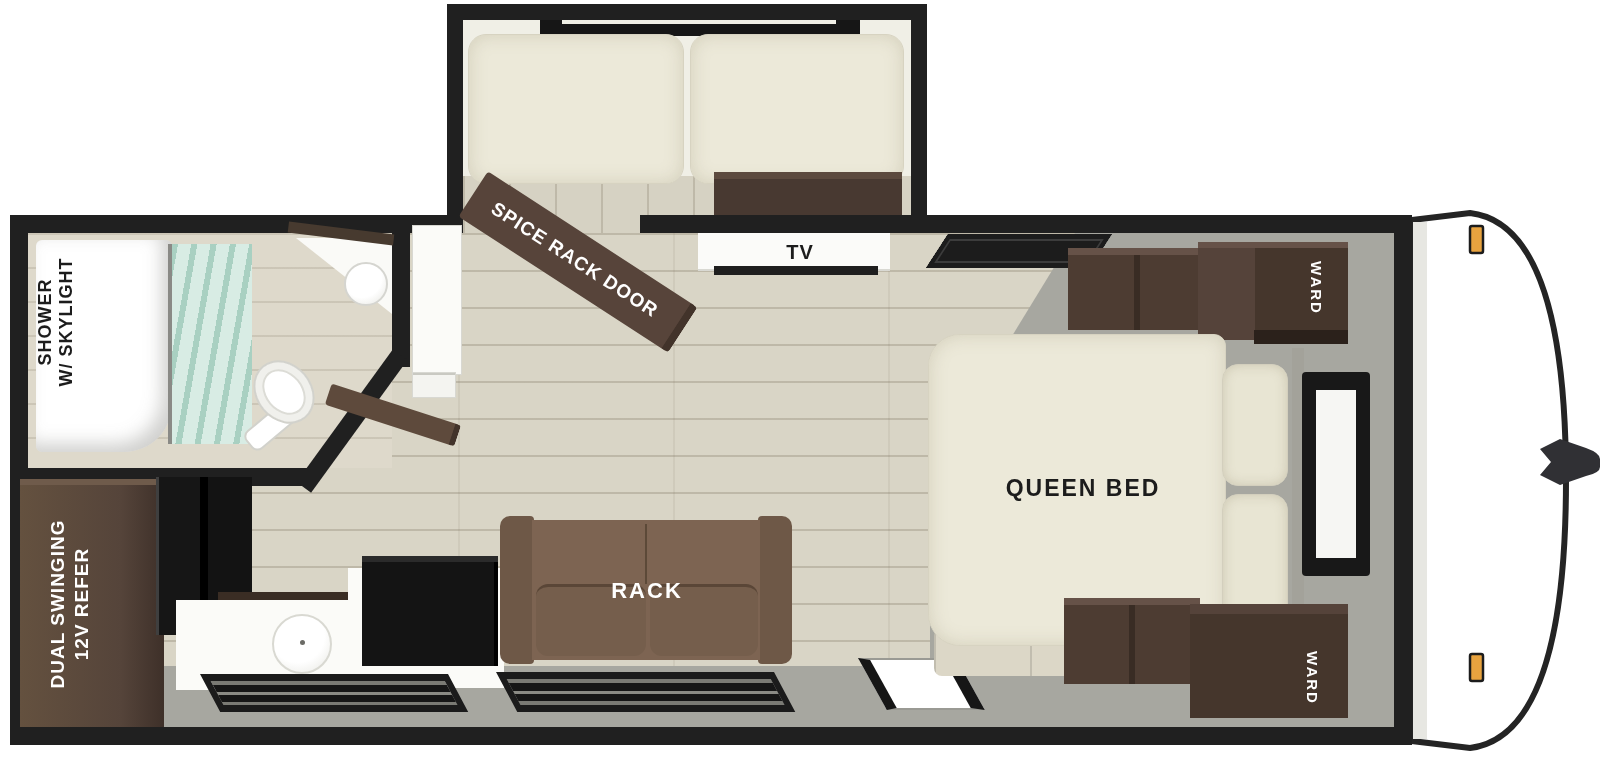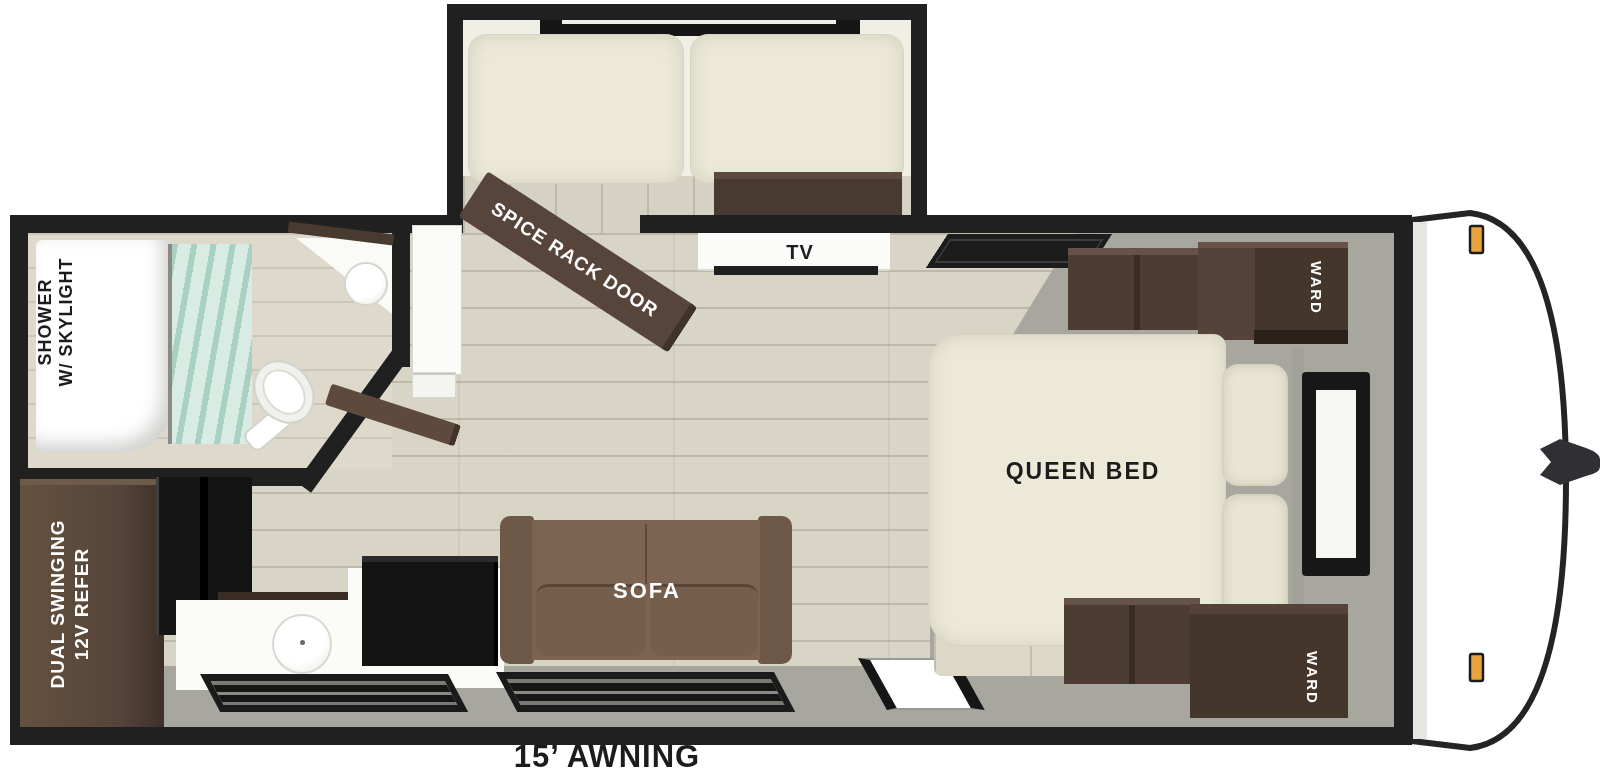--- a/index.html
+++ b/index.html
@@ -108,21 +108,21 @@
   <div style="left:858px;top:658px;width:98px;height:52px;background:#ffffff;
        transform:skewX(29deg);transform-origin:top left;border-left:11px solid #161616;border-right:13px solid #161616;
        border-top:2px solid #9a9a94;border-bottom:2px solid #9a9a94;"></div>
 
   <div style="left:500px;top:516px;width:34px;height:148px;background:#6e5847;border-radius:10px 4px 4px 10px;"></div>
   <div style="left:758px;top:516px;width:34px;height:148px;background:#6e5847;border-radius:4px 10px 10px 4px;"></div>
   <div style="left:532px;top:520px;width:228px;height:140px;background:#7d6452;"></div>
   <div style="left:536px;top:584px;width:110px;height:72px;background:#755e4c;border-radius:12px;border-top:3px solid #5a4637;"></div>
   <div style="left:650px;top:584px;width:108px;height:72px;background:#755e4c;border-radius:12px;border-top:3px solid #5a4637;"></div>
   <div style="left:645px;top:524px;width:2px;height:60px;background:#5c4938;"></div>
-  <div class="lbl-w" style="left:567px;top:578px;width:160px;font-size:22px;letter-spacing:2px;">SOFA</div>
+  <div class="lbl-w" style="left:567px;top:578px;width:160px;font-size:22px;letter-spacing:2px;">RACK</div>
 
   <div style="left:453px;top:235px;width:250px;height:54px;background:#57443a;
        border-radius:4px;transform:rotate(33deg);border-right:8px solid #42332a;">
     <div class="lbl-w" style="left:0;top:0;width:100%;height:100%;line-height:54px;font-size:19px;letter-spacing:1px;">SPICE RACK DOOR</div>
   </div>
 
   <div style="left:698px;top:233px;width:192px;height:38px;background:#fbfbf9;border-bottom:2px solid #d9d9d3;"></div>
   <div style="left:714px;top:266px;width:164px;height:9px;background:#1f1f1f;"></div>
   <div class="lbl" style="left:758px;top:241px;width:84px;font-size:20px;letter-spacing:1px;">TV</div>
 
@@ -136,26 +136,25 @@
   <div class="lbl-w" style="left:1278px;top:279px;width:76px;height:18px;transform:rotate(90deg);font-size:15px;letter-spacing:2px;">WARD</div>
 
   <div style="left:934px;top:628px;width:286px;height:48px;background:#dcd7c7;border-radius:8px;
        background-image:repeating-linear-gradient(90deg, rgba(0,0,0,.12) 0 2px, transparent 2px 96px);"></div>
   <div class="mattress" style="left:928px;top:334px;width:298px;height:312px;border-radius:32px 12px 12px 32px;"></div>
   <div style="left:1292px;top:348px;width:12px;height:294px;background:#a3a29a;"></div>
   <div style="left:1222px;top:364px;width:66px;height:122px;border-radius:16px;background:#e8e5d3;
        border:1px solid #d3cfbd;box-shadow:inset 0 0 12px rgba(140,130,100,.3);"></div>
   <div style="left:1222px;top:494px;width:66px;height:128px;border-radius:16px;background:#e8e5d3;
        border:1px solid #d3cfbd;box-shadow:inset 0 0 12px rgba(140,130,100,.3);"></div>
-  <div class="lbl" style="left:961px;top:458px;width:244px;font-size:23px;letter-spacing:2px;">QUEEN BED</div>
+  <div class="lbl" style="left:961px;top:475px;width:244px;font-size:23px;letter-spacing:2px;">QUEEN BED</div>
 
   <div style="left:1302px;top:372px;width:68px;height:204px;background:#181818;border-radius:4px;"></div>
   <div style="left:1316px;top:390px;width:40px;height:168px;background:#f6f6f3;"></div>
 
   <div style="left:1064px;top:598px;width:136px;height:86px;
        background:linear-gradient(90deg,#4d3c32 0 48%,#392c24 48% 52%,#4d3c32 52%);border-top:7px solid #665248;"></div>
   <div class="brown" style="left:1190px;top:604px;width:158px;height:114px;
        background:#45362c;border-top:10px solid #55433a;"></div>
   <div class="lbl-w" style="left:1274px;top:669px;width:76px;height:18px;transform:rotate(90deg);font-size:15px;letter-spacing:2px;">WARD</div>
 
-  <div class="lbl" style="left:447px;top:739px;width:320px;font-size:31px;letter-spacing:1px;">15’ AWNING</div>
 
 </div>
 
 </body></html>

